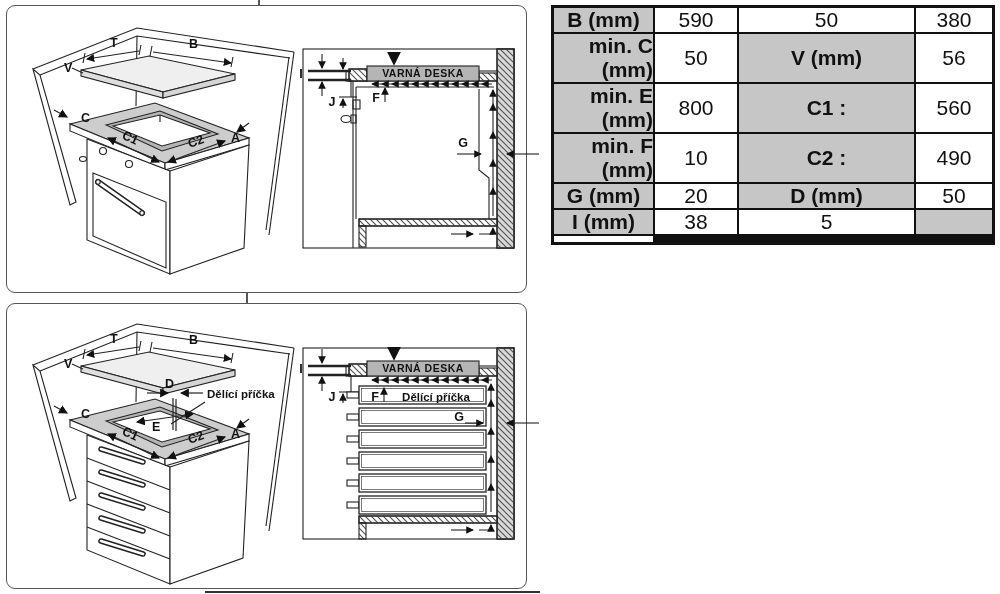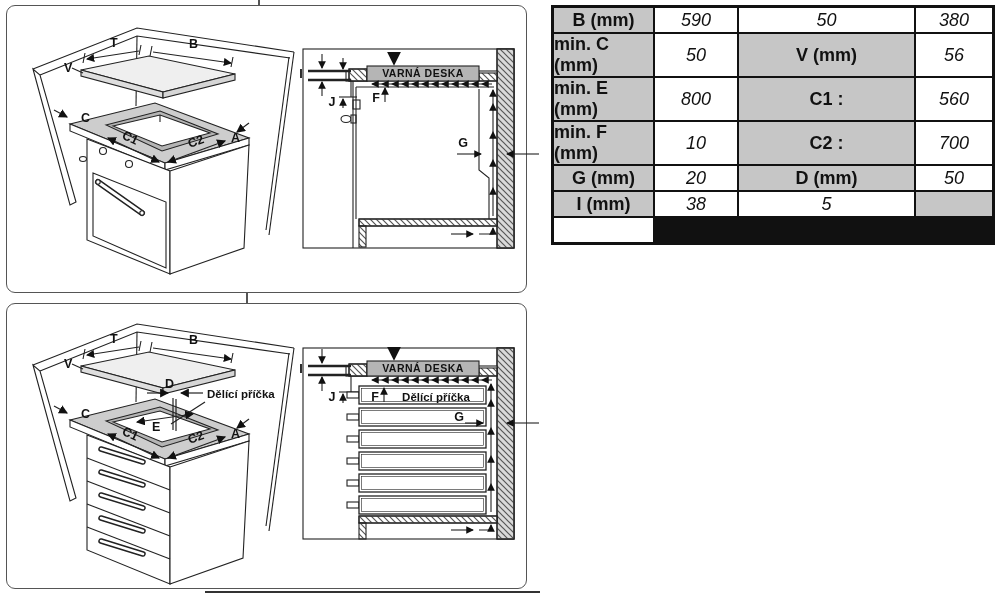--- a/index.html
+++ b/index.html
@@ -13,23 +13,23 @@
   #conn-mid{left:246px;top:293px;height:10px;}
   #bottom-rule{position:absolute;left:205px;top:591px;width:335px;height:1.8px;background:#333;}
   svg{position:absolute;overflow:visible;}
   svg text{font-family:"Liberation Sans",sans-serif;font-weight:bold;font-size:12.5px;fill:#111;stroke:none;}
   svg text.sm{font-size:10.5px;letter-spacing:.5px;}
   svg text.md{font-size:11.5px;}
   
   .dim-table{position:absolute;left:551px;top:5px;width:444px;height:240px;
              background:#111;border:3px solid #111;box-sizing:border-box;
              display:grid;grid-template-columns:99px 82px 175px 1fr;grid-auto-rows:1fr;gap:2px;}
-  .c{display:flex;align-items:center;justify-content:center;font-size:18px;color:#111;}
+  .c{display:flex;align-items:center;justify-content:center;font-size:21px;color:#111;text-align:right;}
   .lab{background:#c6c6c6;font-weight:bold;}
-  .val{background:#fff;font-weight:normal;font-style:italic;}
+  .val{background:#fff;font-weight:normal;}
 </style>
 </head>
 <body>
 
 <div class="panel" id="panel1">
 
   <svg style="left:6px;top:6px" width="286" height="276" viewBox="0 0 286 276">
     <defs>
       <marker id="i1a" viewBox="0 0 8 8" refX="7" refY="4" markerWidth="7.5" markerHeight="7.5" orient="auto-start-reverse">
           <path d="M0 0 L8 4 L0 8 z" fill="#111"></path>
@@ -305,21 +305,21 @@
   <div class="c val">56</div>
   <div class="c lab">min. E (mm)</div>
   <div class="c val">800</div>
 
   <div class="c lab">C1 :</div>
   <div class="c val">560</div>
   <div class="c lab">min. F (mm)</div>
   <div class="c val">10</div>
 
   <div class="c lab">C2 :</div>
-  <div class="c val">700</div>
+  <div class="c val">490</div>
   <div class="c lab">G (mm)</div>
   <div class="c val">20</div>
 
   <div class="c lab">D (mm)</div>
   <div class="c val">50</div>
   <div class="c lab">I (mm)</div>
   <div class="c val">38</div>
 
   <div class="c val">5</div>
   <div class="c lab"></div>

